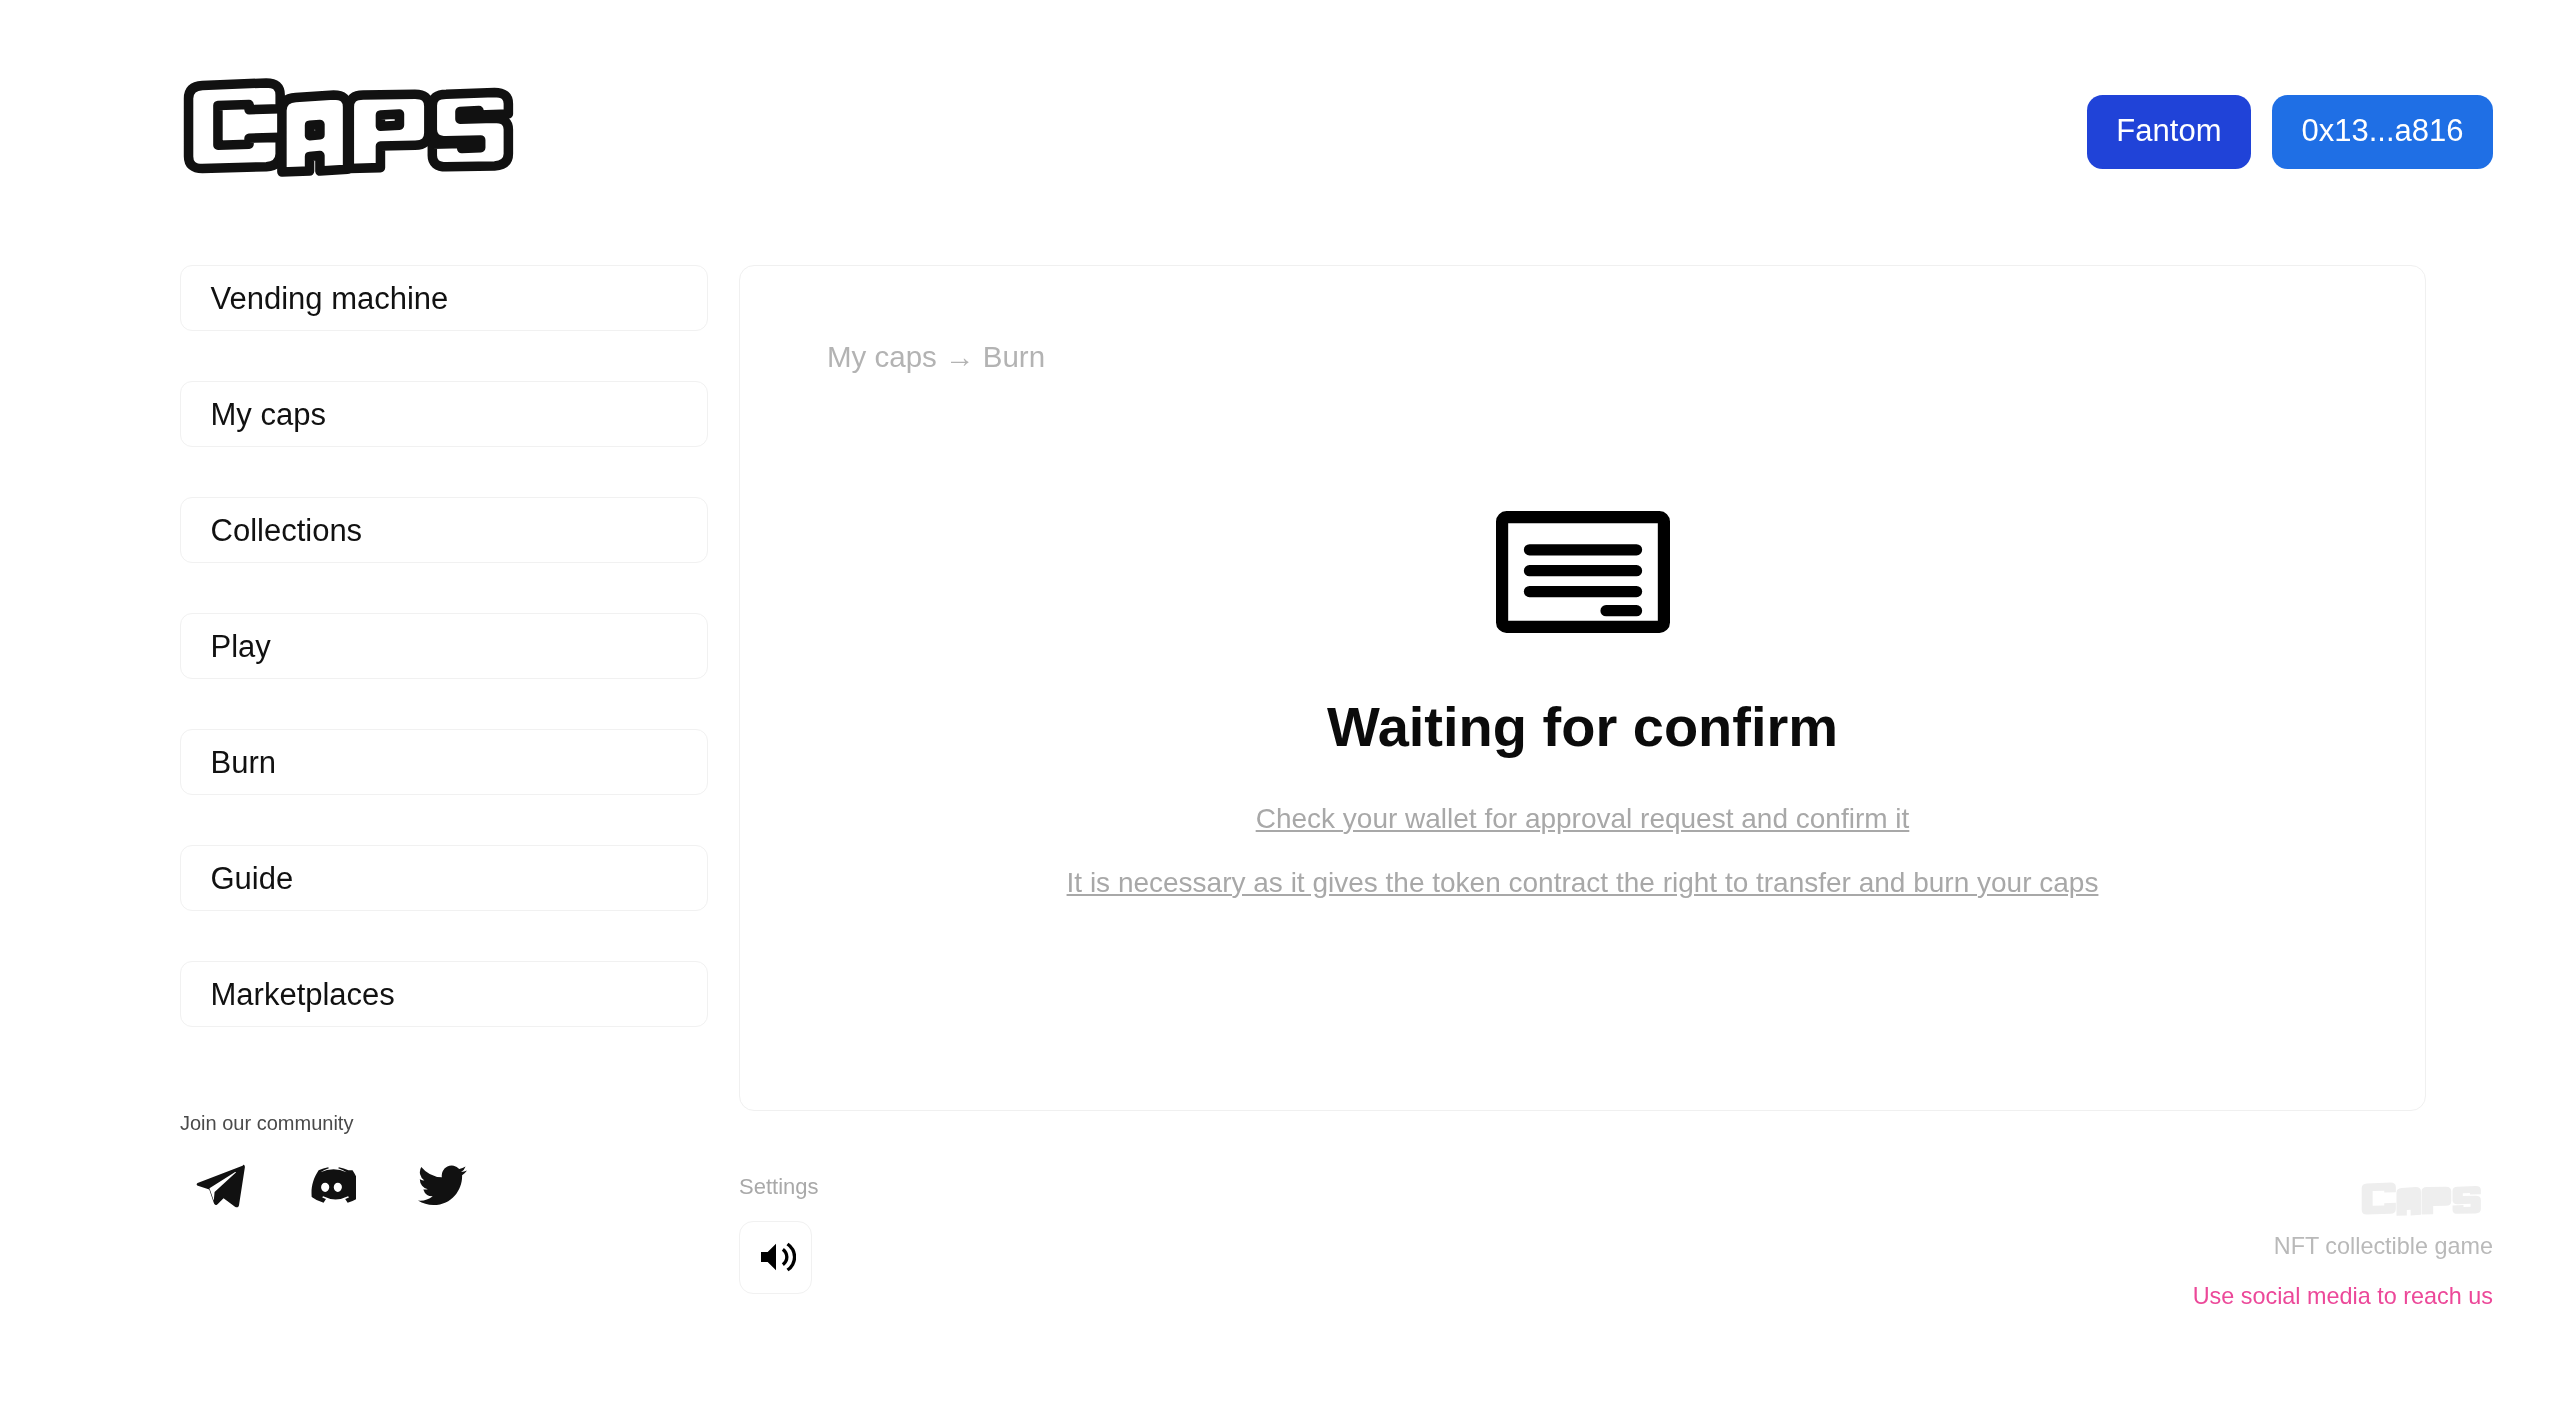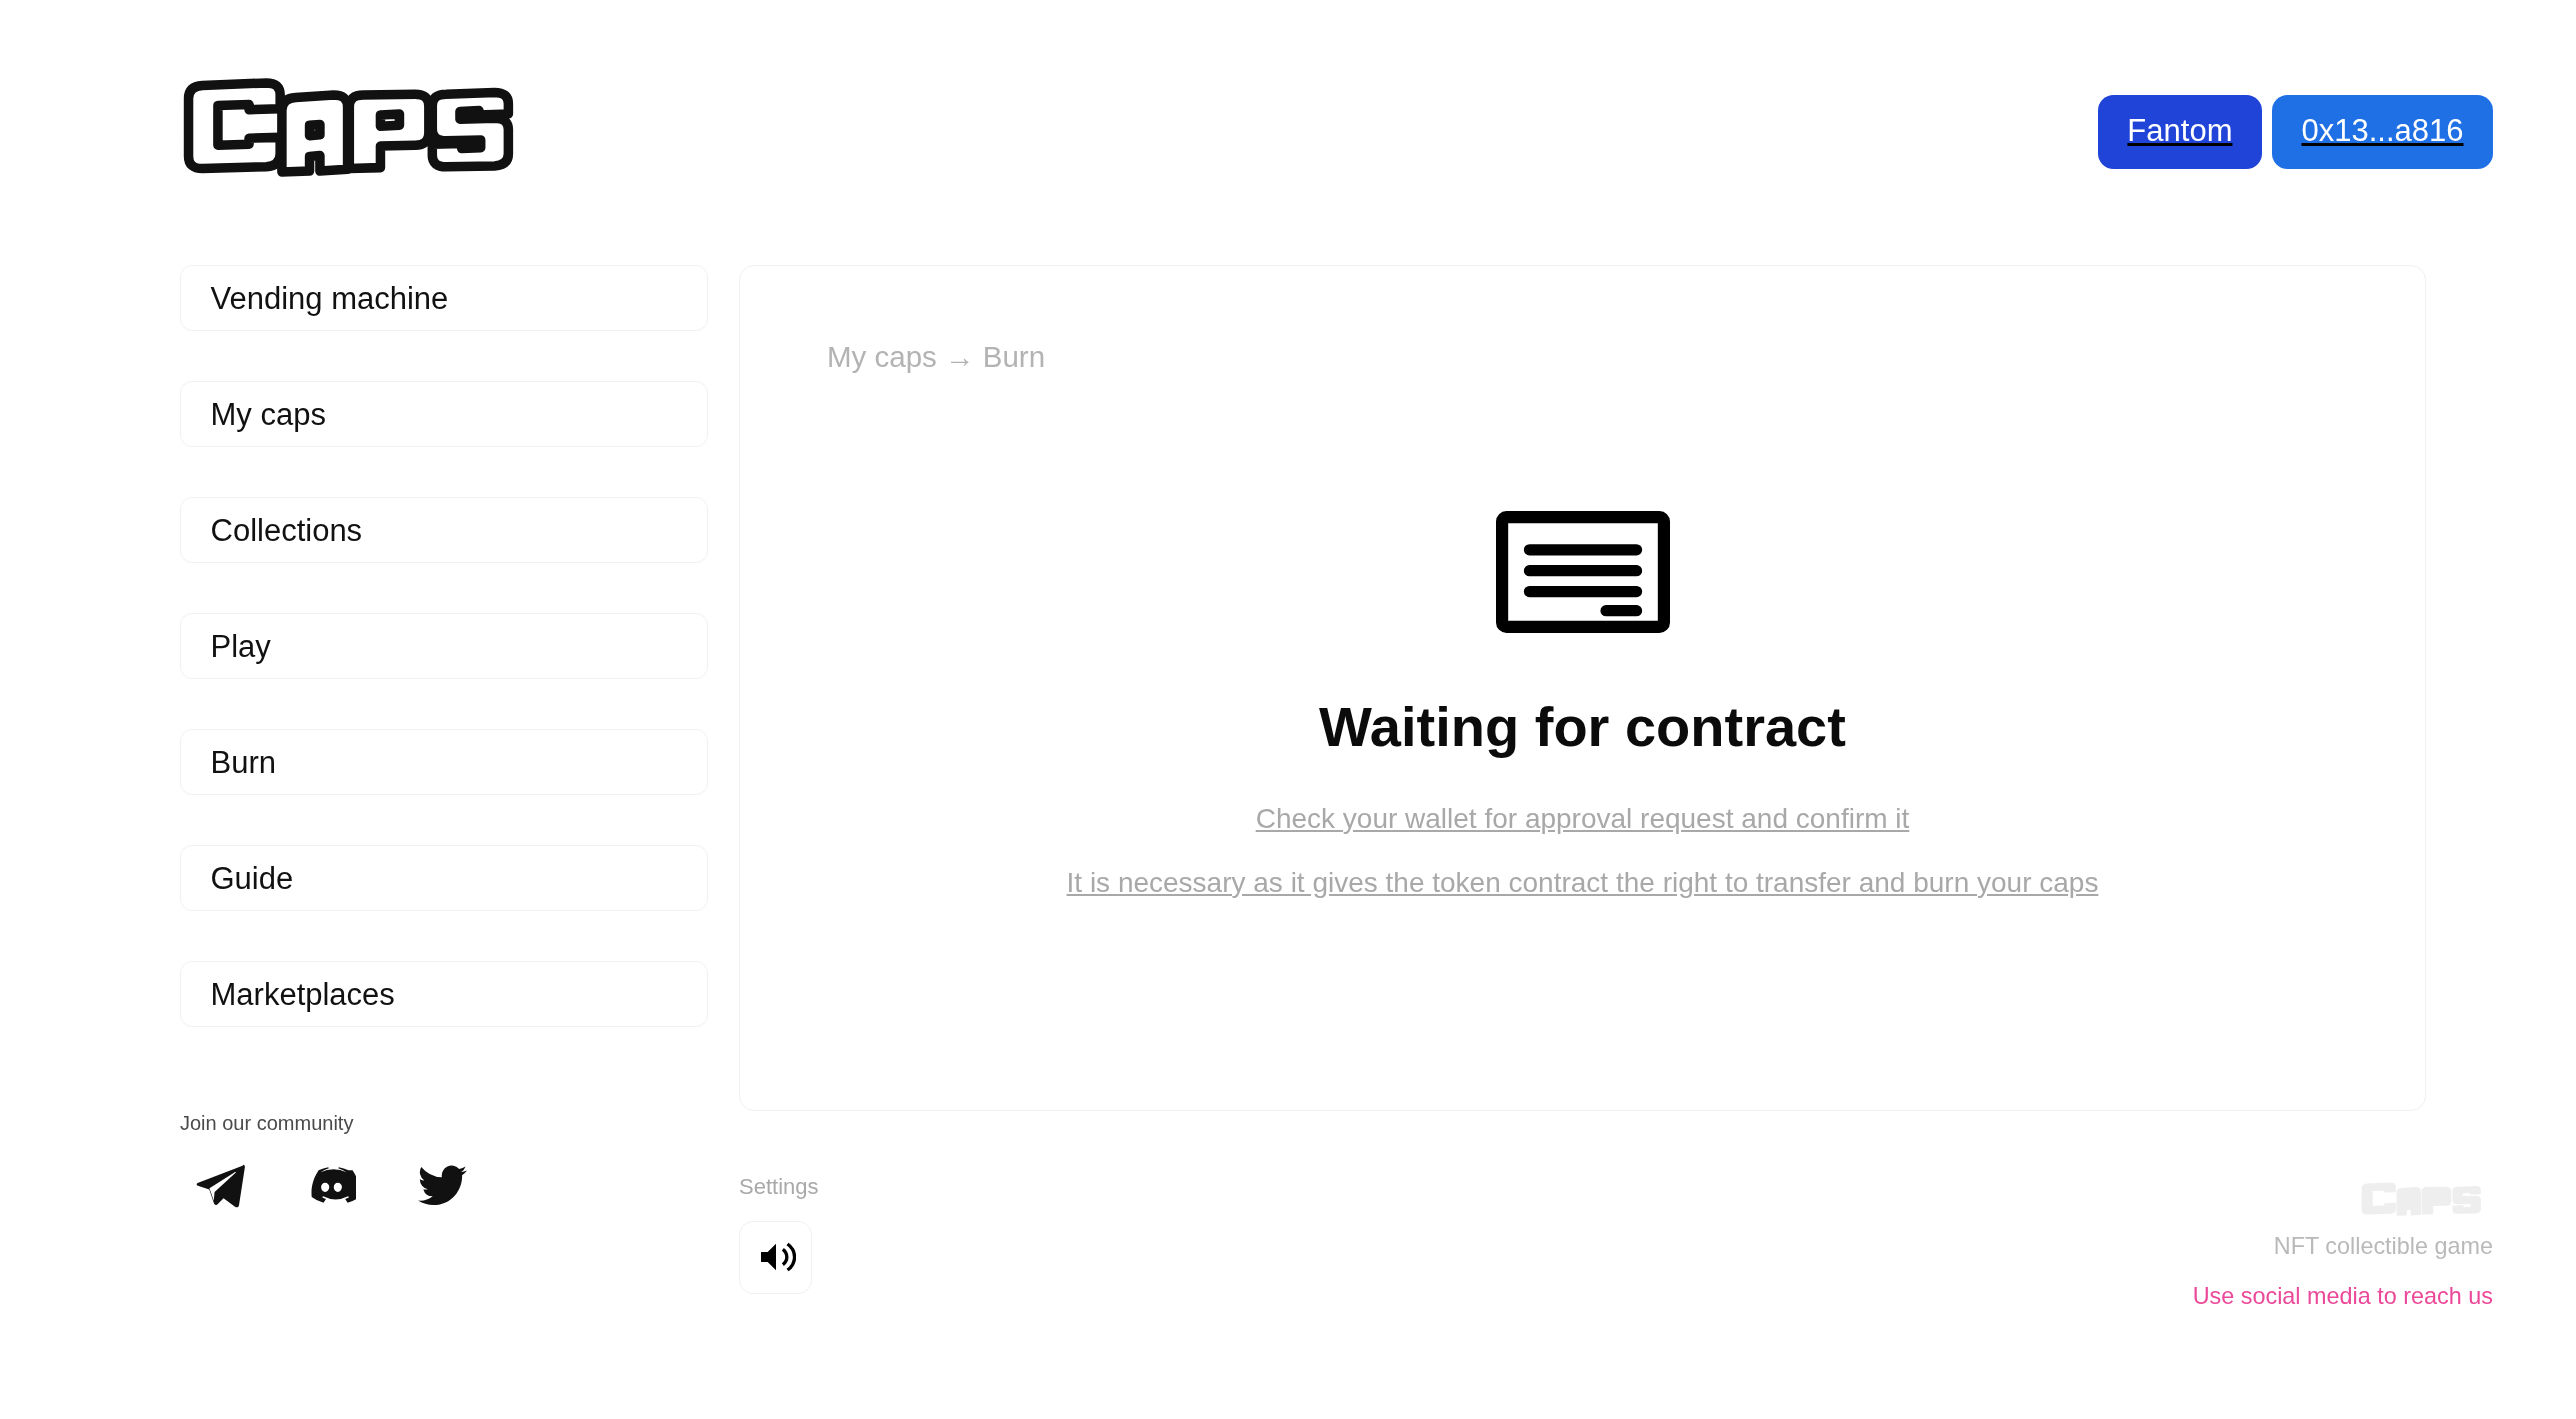--- a/index.html
+++ b/index.html
@@ -11,21 +11,21 @@
   }
   .page { position:relative; width:2576px; height:1419px; }
 
   
   .header { position:absolute; left:0; top:0; width:2576px; height:243px; }
   .logo { position:absolute; left:176px; top:76px; width:338px; height:102px; }
   .logo svg { width:100%; height:100%; display:block; }
 
   .header-actions {
     position:absolute; right:83px; top:95px;
-    display:flex; align-items:flex-start; gap:10px;text-decoration:underline;
+    display:flex; align-items:flex-start; gap:21px;
   }
   .pill {
     border:none; border-radius:15.6px;
     color:#ffffff; font-size:31px; line-height:1;
     padding:20px 29.5px 22.6px 29.5px;
     font-family:"Liberation Sans", sans-serif;
     cursor:pointer; white-space:nowrap;
   }
   .pill.network { background:#2043d8; }
   .pill.wallet  { background:#1f6fe5; }
@@ -202,21 +202,21 @@
       <div class="state-icon">
         <svg viewBox="0 0 200 140" xmlns="http://www.w3.org/2000/svg">
           <rect x="7" y="7" width="186" height="126" rx="5" fill="none" stroke="#000000" stroke-width="14"></rect>
           <rect x="32" y="38" width="136" height="13" rx="6.5" fill="#000000"></rect>
           <rect x="32" y="62" width="136" height="13" rx="6.5" fill="#000000"></rect>
           <rect x="32" y="86" width="136" height="13" rx="6.5" fill="#000000"></rect>
           <rect x="120" y="108" width="48" height="13" rx="6.5" fill="#000000"></rect>
         </svg>
       </div>
 
-      <div class="state-title">Waiting for contract</div>
+      <div class="state-title">Waiting for confirm</div>
 
       <div class="state-desc">Check your wallet for approval request and confirm it</div>
 
       <div class="state-desc last">It is necessary as it gives the token contract the right to transfer and burn your caps</div>
     </div>
   </section>
 
   <div class="settings">
     <div class="settings-title">Settings</div>
     <div class="sound-button">

